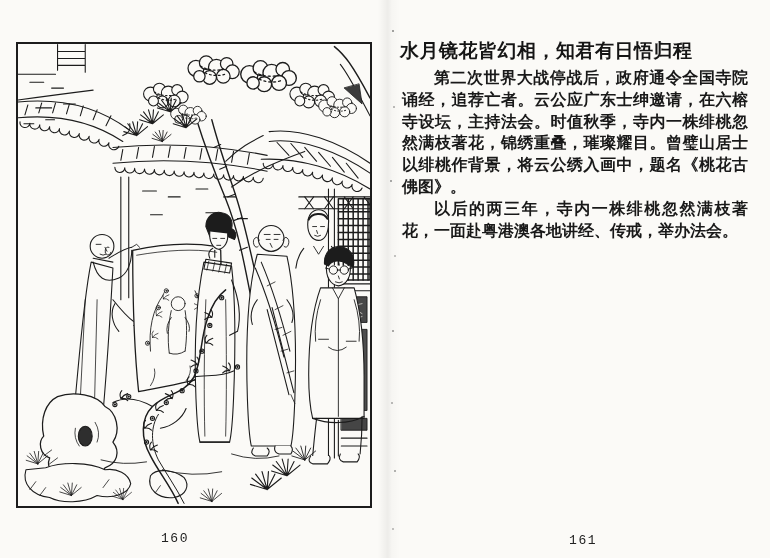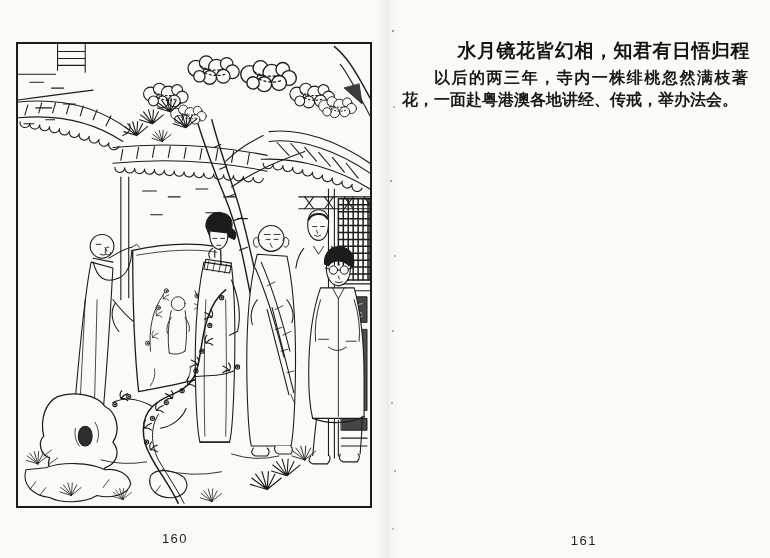--- a/index.html
+++ b/index.html
@@ -22,29 +22,29 @@
       0 498px 0 rgba(40,40,40,.35);
   }
   
   .plate{
     position:absolute;left:16px;top:42px;width:356px;height:466px;
     border:2px solid #1c1c1c;box-sizing:border-box;background:#fbfaf7;margin:0;
   }
   .plate svg{display:block;width:100%;height:100%;}
   
   .folio{
-    position:absolute;font-family:Liberation Sans, sans-serif;
+    position:absolute;font-family:Liberation Mono, monospace;
     font-size:13px;letter-spacing:1.5px;color:#222;width:70px;text-align:center;
   }
   .folio-left{left:140px;top:531px;}
   .folio-right{left:527px;top:533px;text-align:right;}
   
   .title{
     position:absolute;left:400px;top:38px;width:350px;margin:0;
-    text-align:right;font-size:19px;font-weight:bold;letter-spacing:.5px;
+    text-align:left;font-size:19px;font-weight:bold;letter-spacing:.5px;
     white-space:nowrap;color:#151515;
   }
   .bodytext{
     position:absolute;left:402px;top:67px;width:346px;
     font-size:16px;line-height:21.8px;font-weight:600;
     text-align:justify;color:#191919;
   }
   .bodytext p{margin:0;text-indent:2em;}
 </style>
 </head>
@@ -296,18 +296,19 @@
           <use href="#fan" transform="translate(36,466) scale(0.9)"></use>
         </g>
       </svg>
     </figure>
     <div class="folio folio-left">160</div>
   </div>
 
   <div>
     <h1 class="title">水月镜花皆幻相，知君有日悟归程</h1>
     <div class="bodytext">
+      <p>第二次世界大战停战后，政府通令全国寺院诵经，追荐亡者。云公应广东士绅邀请，在六榕寺设坛，主持法会。时值秋季，寺内一株绯桃忽然满枝著花，锦绣重叠，璀璨耀目。曾璧山居士以绯桃作背景，将云公绣入画中，题名《桃花古佛图》。</p>
       <p>以后的两三年，寺内一株绯桃忽然满枝著花，一面赴粤港澳各地讲经、传戒，举办法会。</p>
     </div>
     <div class="folio folio-right">161</div>
   </div>
 
 </div>
 
 </body></html>

